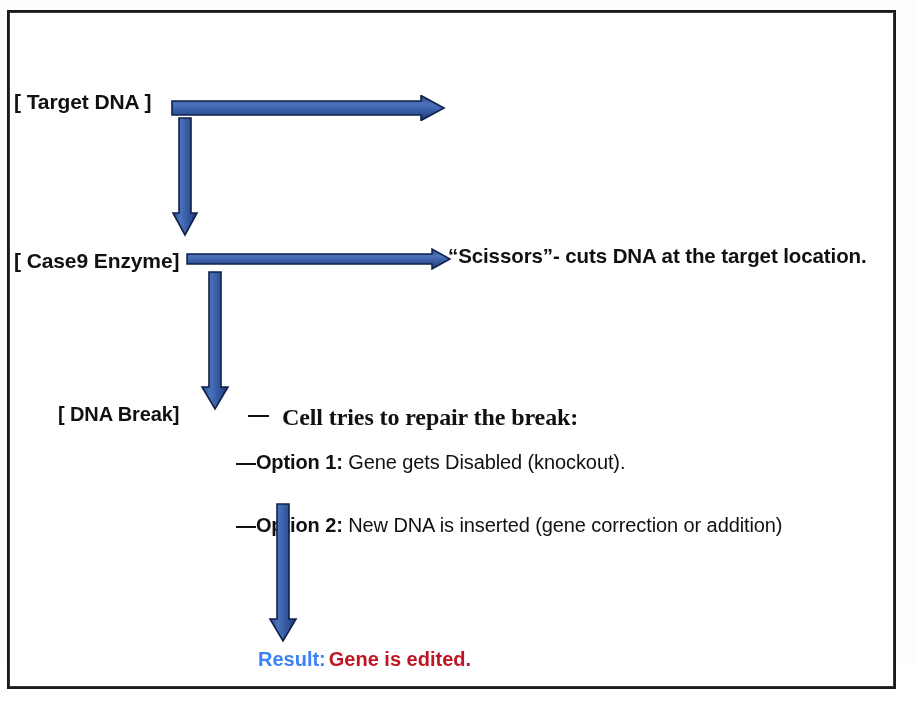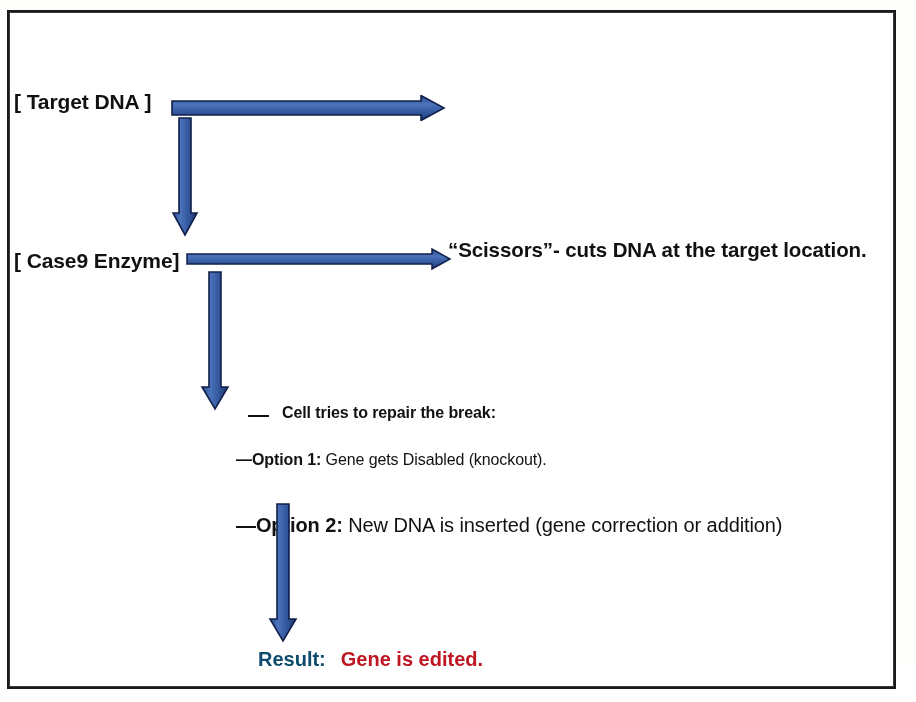--- a/index.html
+++ b/index.html
@@ -60,21 +60,21 @@
   .v-arrow {
     position: absolute;
   }
 
   
   .result-line {
     position: absolute;
     font-weight: bold;
     white-space: nowrap;
   }
-  .result-label { color: #0c4a6e; }
+  .result-label { color: #3b82f6; }
   .result-value { color: #BE1622; }
 
   .dash {
     position: absolute;
     font-weight: bold;
     color: #111111;
   }
 </style>
 </head>
 <body>
@@ -116,57 +116,58 @@
         <linearGradient id="hgrad2" x1="0" y1="0" x2="0" y2="1">
           <stop offset="0%" stop-color="#2A4A8C"></stop>
           <stop offset="35%" stop-color="#4B73BC"></stop>
           <stop offset="75%" stop-color="#2E5196"></stop>
           <stop offset="100%" stop-color="#1B3366"></stop>
         </linearGradient>
       </defs>
       <path d="M 1 6 L 246 6 L 246 1 L 264 11 L 246 21 L 246 16 L 1 16 Z" fill="url(#hgrad2)" stroke="#10204A" stroke-width="1.5" stroke-linejoin="miter"></path>
     </svg>
 
-    <div class="node" style="left:438px; top:225px; font-size:20.5px;">“Scissors”- cuts DNA at the target location.</div>
+    <div class="node" style="left:438px; top:231px; font-size:20.5px;">“Scissors”- cuts DNA at the target location.</div>
 
     <svg class="v-arrow" style="left:190px; top:258px;" width="30" height="140" viewBox="0 0 30 140">
       <defs>
         <linearGradient id="vgrad2" x1="0" y1="0" x2="1" y2="0">
           <stop offset="0%" stop-color="#2A4A8C"></stop>
           <stop offset="30%" stop-color="#4B73BC"></stop>
           <stop offset="72%" stop-color="#2E5196"></stop>
           <stop offset="100%" stop-color="#1B3366"></stop>
         </linearGradient>
       </defs>
       <path d="M 9 1 L 21 1 L 21 116 L 28 116 L 15 138 L 2 116 L 9 116 Z" fill="url(#vgrad2)" stroke="#10204A" stroke-width="1.6" stroke-linejoin="miter"></path>
     </svg>
 
+    <div class="node" style="left:48px; top:390px; font-size:20px;">[ DNA Break]</div>
 
     <div class="dash" style="left:238px; top:389px; font-size:21px;">—</div>
 
-    <div class="node" style="left:272px; top:391px; font-size:16px;">Cell tries to repair the break:</div>
+    <div class="node" style="left:272px; top:391px; font-size:24px;font-family:Liberation Serif, serif;">Cell tries to repair the break:</div>
 
-    <div class="node" style="left:226px; top:438px; font-size:16px;">
+    <div class="node" style="left:226px; top:438px; font-size:20px;">
       <span>—</span><span>Option 1:</span><span class="txt-regular"> Gene gets Disabled (knockout).</span>
     </div>
 
     <div class="node" style="left:226px; top:473px; font-size:20px;margin-top:28px;">
       <span>—</span><span>Option 2:</span><span class="txt-regular"> New DNA is inserted (gene correction or addition)</span>
     </div>
 
     <svg class="v-arrow" style="left:258px; top:490px;" width="30" height="140" viewBox="0 0 30 140">
       <defs>
         <linearGradient id="vgrad3" x1="0" y1="0" x2="1" y2="0">
           <stop offset="0%" stop-color="#2A4A8C"></stop>
           <stop offset="30%" stop-color="#4B73BC"></stop>
           <stop offset="72%" stop-color="#2E5196"></stop>
           <stop offset="100%" stop-color="#1B3366"></stop>
         </linearGradient>
       </defs>
       <path d="M 9 1 L 21 1 L 21 116 L 28 116 L 15 138 L 2 116 L 9 116 Z" fill="url(#vgrad3)" stroke="#10204A" stroke-width="1.6" stroke-linejoin="miter"></path>
     </svg>
 
     <div class="result-line" style="left:248px; top:635px; font-size:20px;">
-      <span class="result-label">Result:</span><span class="result-value" style="margin-left:15px;">Gene is edited.</span>
+      <span class="result-label">Result:</span><span class="result-value" style="margin-left:3px;">Gene is edited.</span>
     </div>
 
   </div>
 </div>
 
 </body></html>

